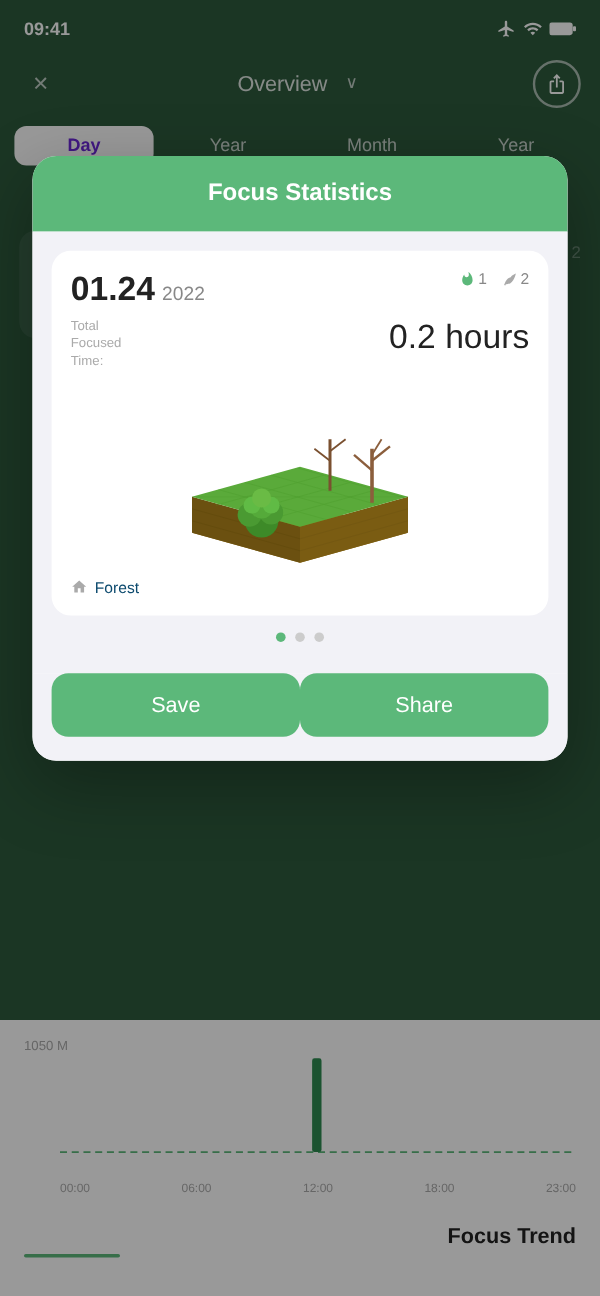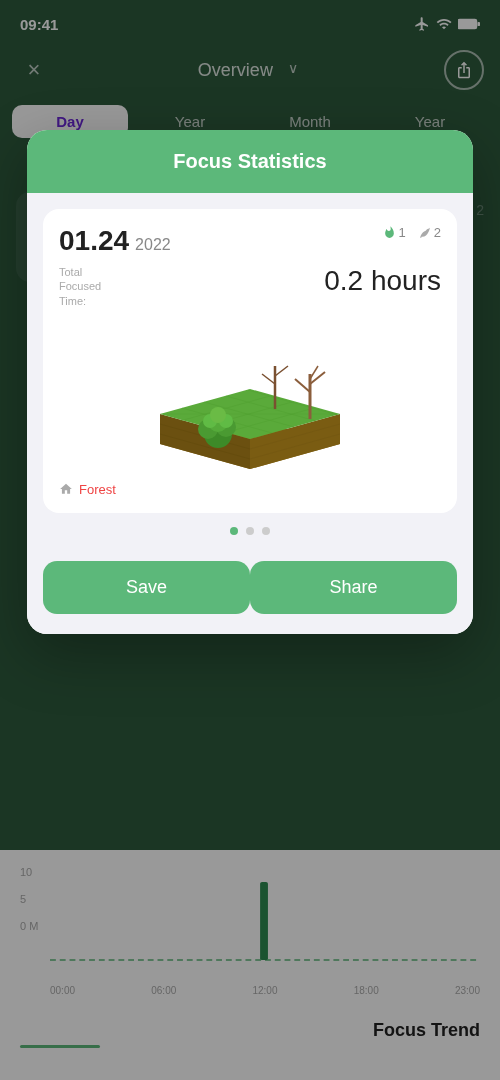--- a/index.html
+++ b/index.html
@@ -224,21 +224,21 @@
       align-items: center;
       justify-content: center;
       position: relative;
       margin-bottom: 8px;
     }
 
     .card-footer {
       display: flex;
       align-items: flex-start;
       gap: 6px;
-      color: #ef4444;
+      color: #0c4a6e;
       font-size: 13px;
       margin-top: 4px;
     }
 
     
     .dots-row {
       display: flex;
       justify-content: center;
       gap: 8px;
       padding: 14px 0 10px;
@@ -449,21 +449,21 @@
       <button class="modal-btn">Save</button>
       <button class="modal-btn">Share</button>
     </div>
 
   </div>
 </div>
 
 <div style="position:absolute; bottom:0; left:0; right:0; background:white; height:230px; padding: 0 20px 10px;">
   <div style="position:relative; height:130px; margin-top:16px;">
 
-    <div style="position:absolute; left:0; top:0; bottom:20px; display:flex; flex-direction:column; justify-content:flex-start; color:#aaa; font-size:11px;gap:15px;">
+    <div style="position:absolute; left:0; top:0; bottom:20px; display:flex; flex-direction:row; justify-content:flex-end; color:#aaa; font-size:11px;">
       <span>10</span>
       <span>5</span>
       <span>0 M</span>
     </div>
 
     <svg style="position:absolute; left:30px; right:0; width:calc(100% - 30px); height:110px;" viewBox="0 0 440 110">
 
       <line x1="0" y1="95" x2="440" y2="95" stroke="#5cb87a" stroke-width="1.5" stroke-dasharray="6,4"></line>
 
       <rect x="215" y="15" width="8" height="80" fill="#2d8a50" rx="2"></rect>

